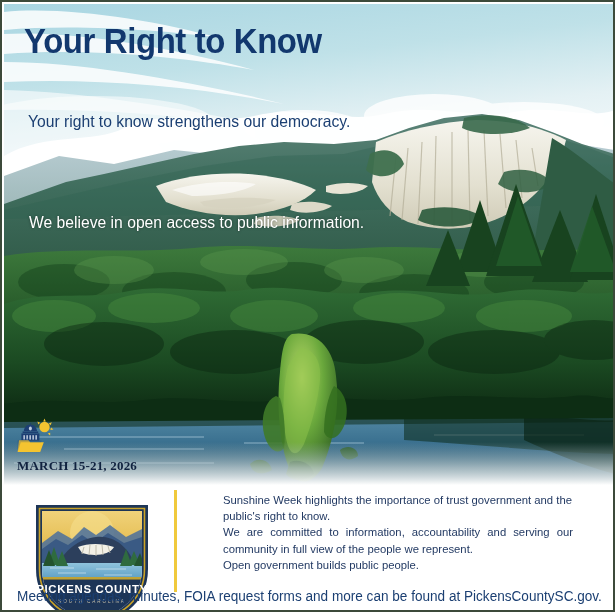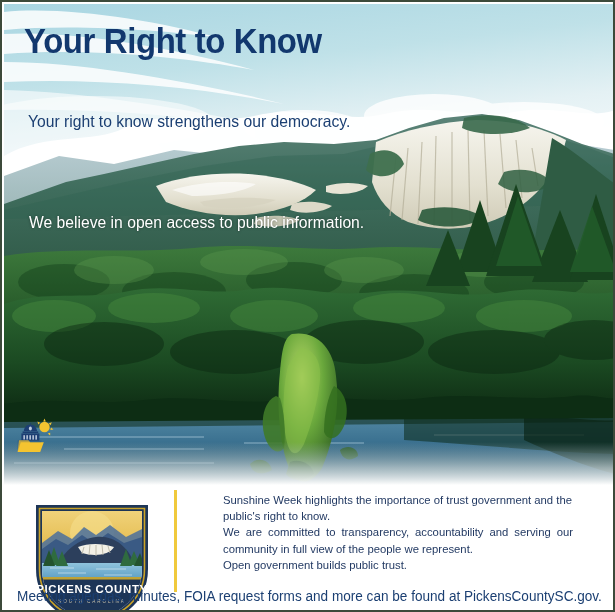--- a/index.html
+++ b/index.html
@@ -413,20 +413,21 @@
           <rect x="19.4" y="19.2" width="1.5" height="4.4"></rect>
           <ellipse cx="14.4" cy="12.6" rx="1.5" ry="2"></ellipse>
         </g>
 
         <g fill="#f4c430">
           <path d="M3,24.2 l9.4,0 1.8,2.1 13.6,0 -3.6,9.8 -22.6,0 Z"></path>
         </g>
         <path d="M1.6,24.2 l0,11.9 3.2,-9.9 20.2,0 0.6,-1.6 -11.4,0 -1.8,-2.1 Z" fill="#1d3f73" opacity="0.25"></path>
       </svg>
     </div>
+    <div class="sw-date">MARCH 15-21, 2026</div>
   </div>
 
   <div class="footer">
 
     <div class="seal">
       <svg viewBox="0 0 116 122">
         <defs>
           <clipPath id="shieldClip">
             <path d="M8,8 L108,8 L108,66 C108,96 84,112 58,118 C32,112 8,96 8,66 Z"></path>
           </clipPath>
@@ -493,20 +494,20 @@
         <text x="58" y="90" text-anchor="middle" fill="#ffffff" font-family="Liberation Sans, sans-serif" font-size="11.4" font-weight="bold" letter-spacing="0.7">PICKENS COUNTY</text>
         <text x="58" y="99.5" text-anchor="middle" fill="#c9c3ae" font-family="Liberation Sans, sans-serif" font-size="4.6" letter-spacing="1.9">SOUTH CAROLINA</text>
         <text x="58" y="110" text-anchor="middle" fill="#c9a227" font-family="Liberation Sans, sans-serif" font-size="4.4" letter-spacing="1.2">✦ ✦  EST. 1868  ✦ ✦</text>
       </svg>
     </div>
 
     <div class="divider"></div>
 
     <div class="body-copy">
       <p>Sunshine Week highlights the importance of trust government and the public's right to know.</p>
-      <p class="justify">We are committed to transparency, accountability and serving our community in full view of the people we represent.</p>
-      <p>Open government builds public trust.</p>
+      <p class="justify">We are committed to information, accountability and serving our community in full view of the people we represent.</p>
+      <p>Open government builds public people.</p>
     </div>
 
     <div class="footer-note">Meeting agendas, minutes, FOIA request forms and more can be found at PickensCountySC.gov.</div>
   </div>
 
 </div>
 
 </body></html>

